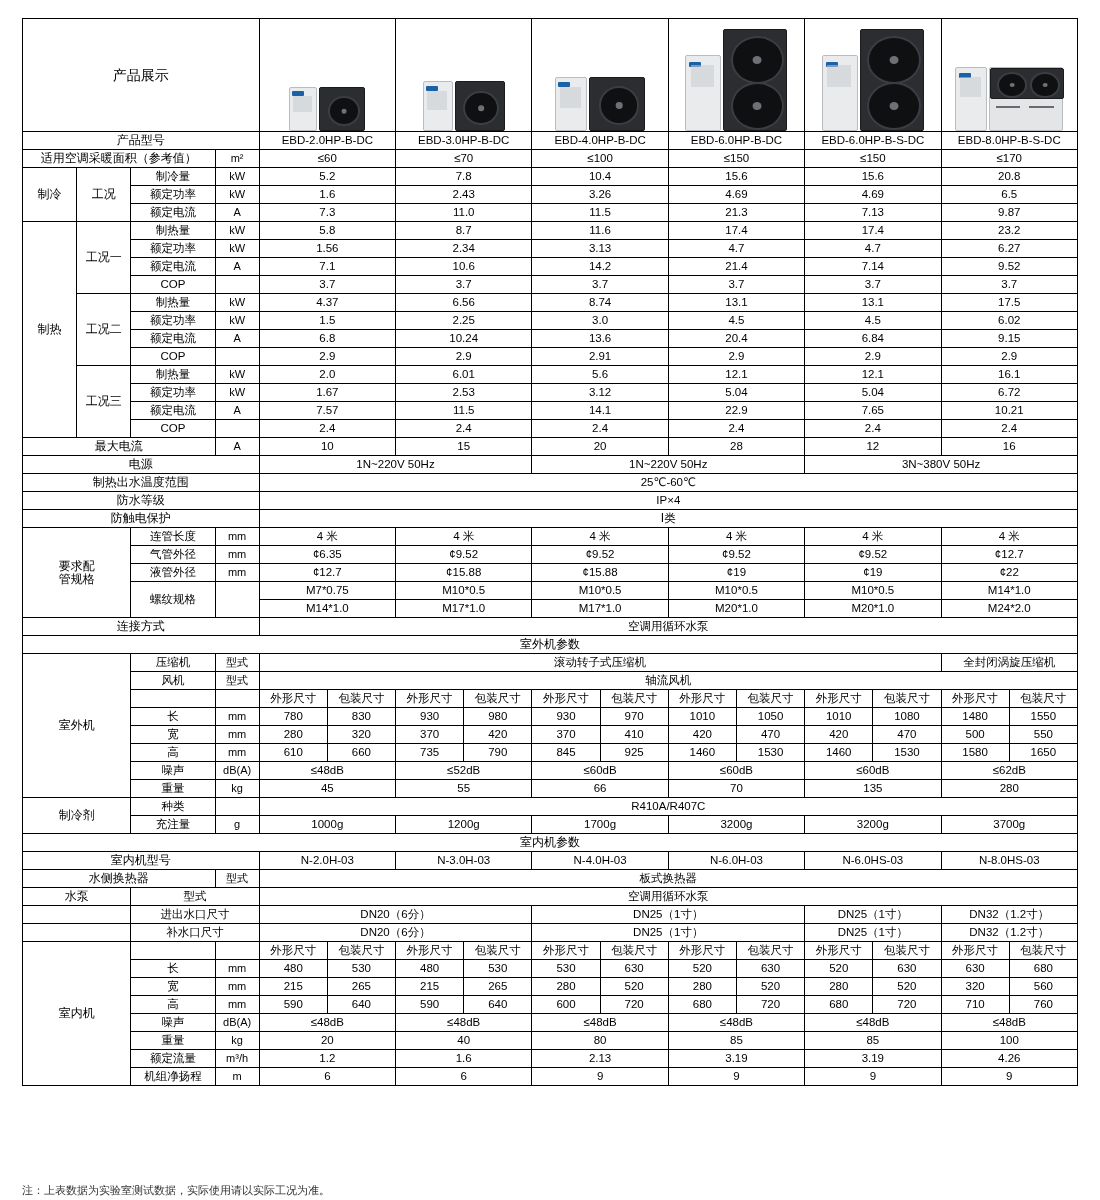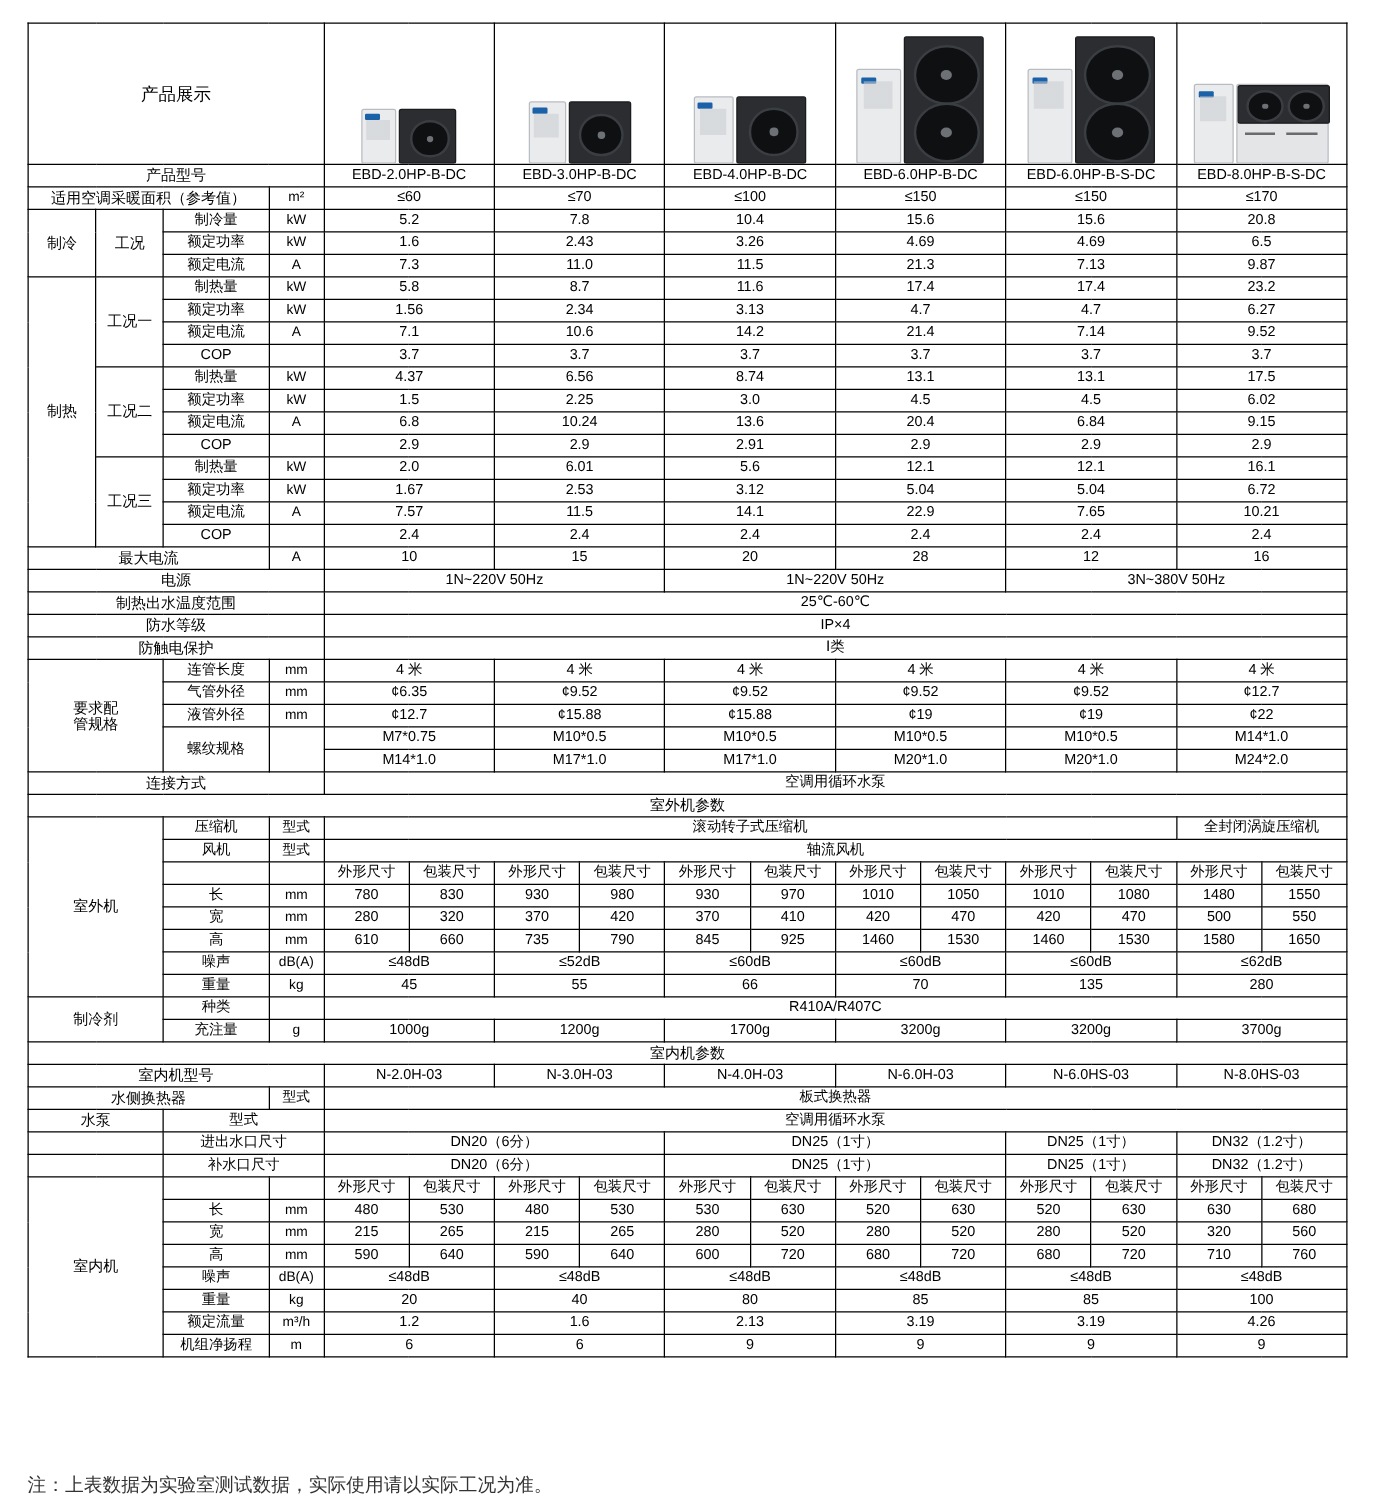--- a/index.html
+++ b/index.html
@@ -47,21 +47,21 @@
   .unit-dark{position:relative;background:#2b2d30;border:1px solid #1a1b1d;border-radius:2px;}
   .louver{position:absolute;left:6%;top:12%;width:26%;height:52%;background:linear-gradient(#c9ccd0,#c9ccd0);opacity:.55;}
   .fanwrap{position:absolute;border-radius:50%;background:#0f1012;border:2px solid #3a3d41;}
   .fanwrap:after{
     content:"";position:absolute;left:50%;top:50%;width:18%;height:18%;
     transform:translate(-50%,-50%);background:#6d7176;border-radius:50%;
   }
   .grilleline{position:absolute;background:#4a4d51;opacity:.8;}
   .badge{position:absolute;left:8%;top:8%;width:18px;height:7px;background:#1b61a8;border-radius:1px;}
   .footnote{
-    position:absolute;left:22px;bottom:2px;font-size:15px;color:#333;
+    position:absolute;left:22px;bottom:2px;font-size:11px;color:#333;
   }
 </style>
 </head>
 <body>
 
 <div class="sheet">
 <table class="spec">
   <colgroup>
     <col style="width:54px">
         <col style="width:54px">

